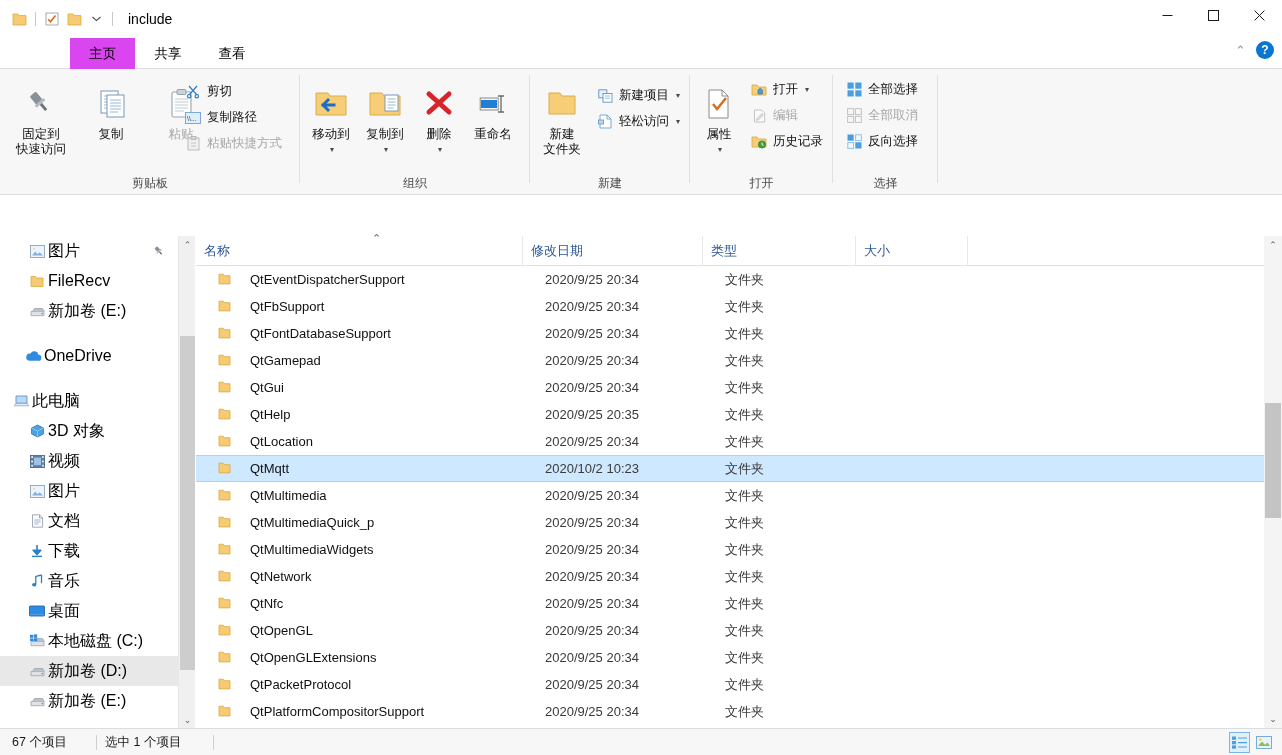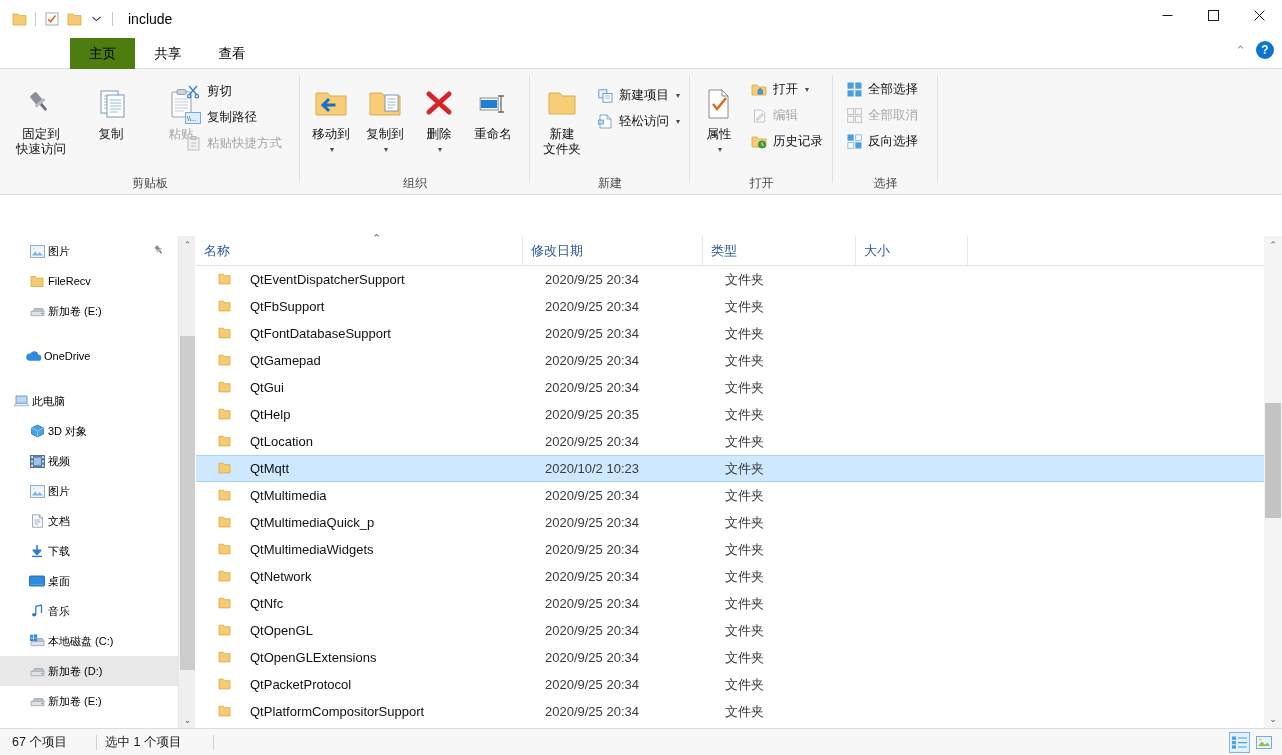--- a/index.html
+++ b/index.html
@@ -35,21 +35,21 @@
   
   .tabbar {
     position: absolute; left: 0; top: 38px; width: 1282px; height: 31px;
     background: #ffffff; border-bottom: 1px solid #dcdcdc;
   }
   .tab {
     position: absolute; top: 0; height: 31px; line-height: 31px;
     font-size: 13.5px; text-align: center; color: #000;
   }
   .tab.file { background: #0d60ad; color: #ffffff; margin-top: 36px; }
-  .tab.active { background: #4d7c0f; }
+  .tab.active { background: #d946ef; }
   .ribbon-right { position: absolute; right: 8px; top: 41px; display: flex; align-items: center; gap: 10px; }
   .chev-up { color: #9a9a9a; font-size: 13px; }
   .helpbtn {
     width: 18px; height: 18px; border-radius: 50%; background: #0b76d1; color: #fff;
     font-size: 12px; font-weight: bold; display: flex; align-items: center; justify-content: center;
   }
 
   
   .ribbon {
     position: absolute; left: 0; top: 69px; width: 1282px; height: 126px;
@@ -113,21 +113,21 @@
   
   .content { position: absolute; left: 0; top: 236px; width: 1282px; height: 492px; background: #fff; }
 
   
   .sidebar {
     position: absolute; left: 0; top: 0; width: 178px; height: 492px;
     background: #fff; overflow: hidden;
   }
   .tree-item {
     position: relative; height: 30px; display: flex; align-items: center;
-    font-size: 11px; color: #000; padding-left: 0px;
+    font-size: 16px; color: #000; padding-left: 0px;
   }
   .tree-item.selected { background: #e8e8e8; }
   .tree-item .tico { width: 22px; display: flex; align-items: center; justify-content: center; }
   .tree-item .tlabel { white-space: nowrap; }
   .pin { position: absolute; right: 12px; top: 8px; }
   .sb-scroll {
     position: absolute; left: 178px; top: 0; width: 17px; height: 492px;
     background: #f0f0f0; border-left: 1px solid #e8e8e8;
   }
   .sb-arrow { position: absolute; left: 0; width: 17px; height: 17px;
@@ -638,36 +638,36 @@
           <span class="tico">
             <svg width="14" height="14" viewBox="0 0 14 14">
               <path d="M7 1v7.4M7 10.4L3.2 6.2h7.6z" fill="#2b7fc9" stroke="#2b7fc9" stroke-width="1.6" stroke-linejoin="round"></path>
               <path d="M2 12.4h10" stroke="#2b7fc9" stroke-width="1.4"></path>
             </svg>
           </span>
           <span class="tlabel">下载</span>
         </div>
         <div class="tree-item" style="padding-left: 26px;">
           <span class="tico">
-            <svg width="16" height="13" viewBox="0 0 16 13">
-              <rect x="0.5" y="1" width="15" height="10" rx="0.8" fill="#2e8be0" stroke="#1f6ab0" stroke-width="0.9"></rect>
-              <path d="M1.4 9.6h13.2" stroke="#5aa8e8" stroke-width="0.8"></path>
-            </svg>
-          </span>
-          <span class="tlabel">桌面</span>
-        </div>
-        <div class="tree-item" style="padding-left: 26px;">
-          <span class="tico">
             <svg width="12" height="14" viewBox="0 0 12 14">
               <path d="M10.5 1v8.2" stroke="#2b7fc9" stroke-width="1.3" fill="none"></path>
               <path d="M10.5 1L4.8 2.4v7.6" stroke="#2b7fc9" stroke-width="1.3" fill="none"></path>
               <ellipse cx="3.2" cy="10.8" rx="2.2" ry="1.8" fill="#2b7fc9"></ellipse>
             </svg>
           </span>
           <span class="tlabel">音乐</span>
+        </div>
+        <div class="tree-item" style="padding-left: 26px;">
+          <span class="tico">
+            <svg width="16" height="13" viewBox="0 0 16 13">
+              <rect x="0.5" y="1" width="15" height="10" rx="0.8" fill="#2e8be0" stroke="#1f6ab0" stroke-width="0.9"></rect>
+              <path d="M1.4 9.6h13.2" stroke="#5aa8e8" stroke-width="0.8"></path>
+            </svg>
+          </span>
+          <span class="tlabel">桌面</span>
         </div>
         <div class="tree-item" style="padding-left: 26px;">
           <span class="tico">
             <svg width="17" height="14" viewBox="0 0 17 14">
               <path d="M2 7.5h13v4.2H2z" fill="#dfe3e8" stroke="#9aa3ad" stroke-width="0.8"></path>
               <path d="M3.5 7.5l2-3h8l1.8 3" fill="#b9c1c9" stroke="#9aa3ad" stroke-width="0.8"></path>
               <g fill="#2e8be0">
                 <rect x="1" y="0.8" width="3" height="3"></rect>
                 <rect x="4.6" y="0.4" width="3.6" height="3.4"></rect>
                 <rect x="1" y="4.4" width="3" height="2.6"></rect>

